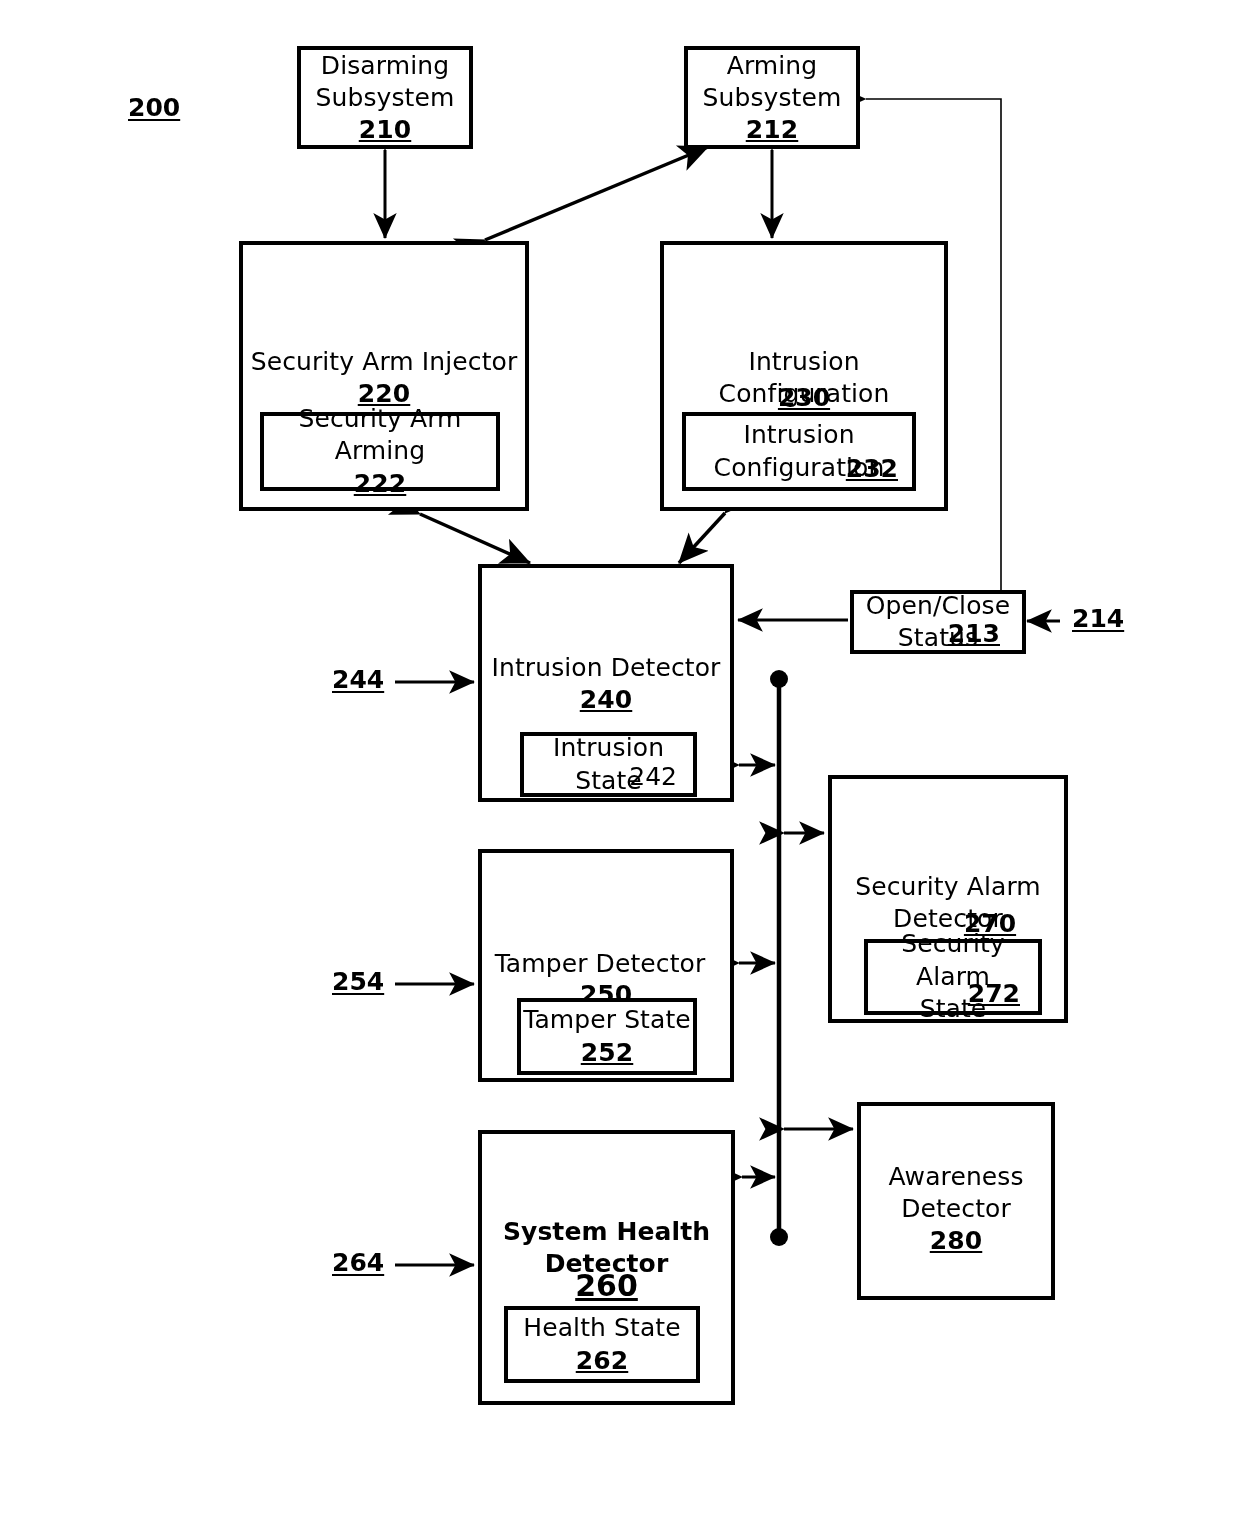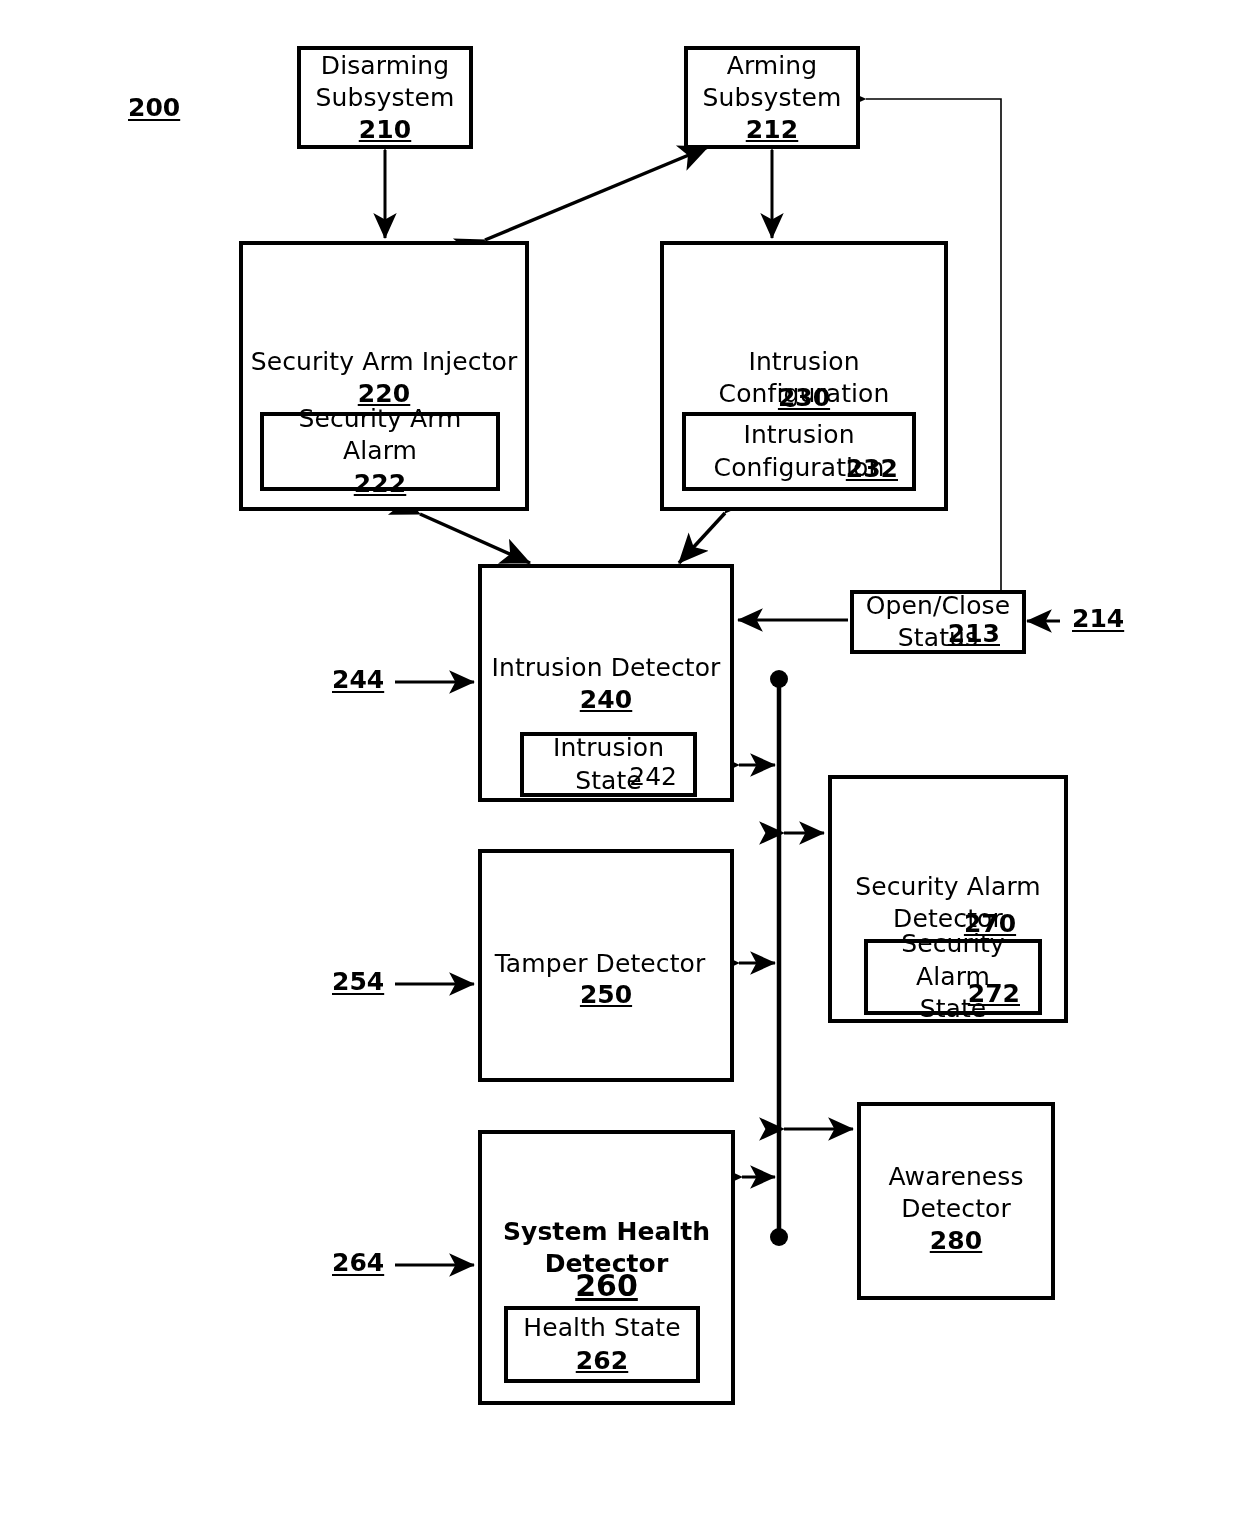--- a/index.html
+++ b/index.html
@@ -189,21 +189,21 @@
     <div class="title refnum">212</div>
   </div>
 
   <div class="box" style="left:239px; top:241px; width:290px; height:270px; justify-content:flex-start;">
     <div style="margin-top:101px; text-align:center;">
       <div class="title">Security Arm Injector</div>
       <div class="title refnum">220</div>
     </div>
 
     <div class="inner" style="left:17px; top:167px; width:240px; height:79px; flex-direction:column;">
-      <div class="title">Security Arm Alarm</div>
+      <div class="title">Security Arm Arming</div>
       <div class="title refnum">222</div>
     </div>
   </div>
 
   <div class="box" style="left:660px; top:241px; width:288px; height:270px; justify-content:flex-start;">
     <div style="margin-top:101px; text-align:center; line-height:1.28;">
       <span class="title" style="display:block;">Intrusion Configuration
 Injector</span>
     </div>
     <div style="position:absolute; left:0; right:0; top:138px; text-align:center; font-size:25px;">
@@ -246,20 +246,24 @@
         <span class="plain-num">242</span>
       </div>
     </div>
   </div>
 
   <div class="box" style="left:478px; top:849px; width:256px; height:233px; justify-content:flex-start;">
     <div style="margin-top:95px; text-align:center; font-size:25px;">
       <span class="title" style="display:inline;">Tamper Detector</span><span style="display:inline-block; width:12px;"></span><span class="refnum">250</span>
     </div>
 
+    <div class="inner" style="left:35px; top:145px; width:180px; height:77px; flex-direction:column;">
+      <div class="title">Tamper State</div>
+      <div class="title refnum">252</div>
+    </div>
   </div>
 
   <div class="box" style="left:478px; top:1130px; width:257px; height:275px; justify-content:flex-start;">
     <div style="margin-top:82px; text-align:center; line-height:1.28;font-weight:bold;">
       <span class="title" style="display:block;">System Health
 Detector</span>
     </div>
     <div style="position:absolute; left:0; right:0; top:134px; text-align:center; font-size:30px; ">
       <span class="refnum">260</span>
     </div>

